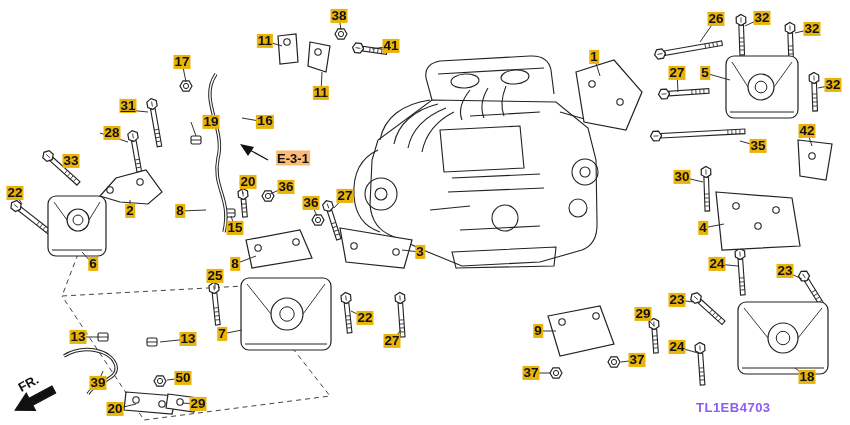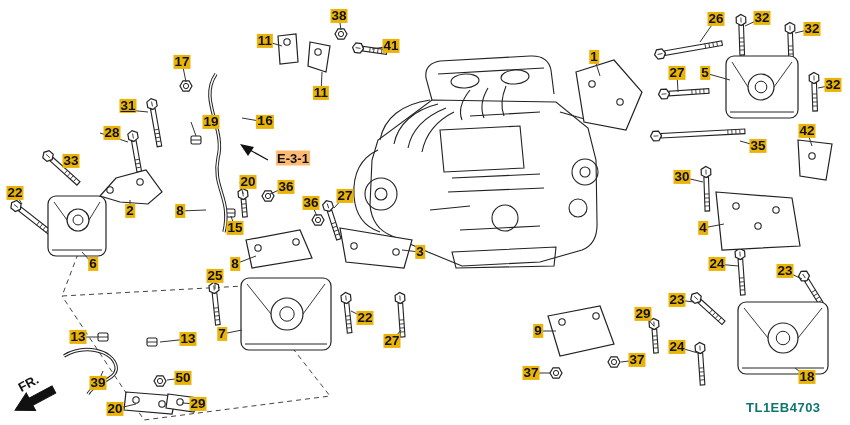--- a/index.html
+++ b/index.html
@@ -5,22 +5,22 @@
   html,body{margin:0;padding:0;background:#fff;}
   .stage{position:relative;width:850px;height:425px;background:#fff;overflow:hidden;
          font-family:"Liberation Sans",sans-serif;}
   .stage svg{position:absolute;left:0;top:0;}
   .callout{position:absolute;transform:translate(-50%,-50%);
            font:bold 13.5px "Liberation Sans",sans-serif;color:#111;
            background:#eab308;padding:0 1px;white-space:nowrap;line-height:1.05;}
   .ref-label{position:absolute;transform:translate(-50%,-50%);
              font:bold 13px "Liberation Sans",sans-serif;color:#111;background:#fdba74;
              padding:0 1px;white-space:nowrap;}
-  .diagram-code{position:absolute;left:746px;top:400px;
-                font:bold 13px "Liberation Sans",sans-serif;color:#0f766e;letter-spacing:.5px;}
+  .diagram-code{position:absolute;left:696px;top:400px;
+                font:bold 13px "Liberation Sans",sans-serif;color:#8b5cf6;letter-spacing:.5px;}
 </style>
 </head>
 <body>
 
 <div class="stage">
 
   <svg width="850" height="425" viewBox="0 0 850 425">
 
     <path d="M94,212 L62,296 L244,286 L330,396 L144,420 L62,296" fill="none" stroke="#444" stroke-width="1" stroke-dasharray="5 4"></path>
 

